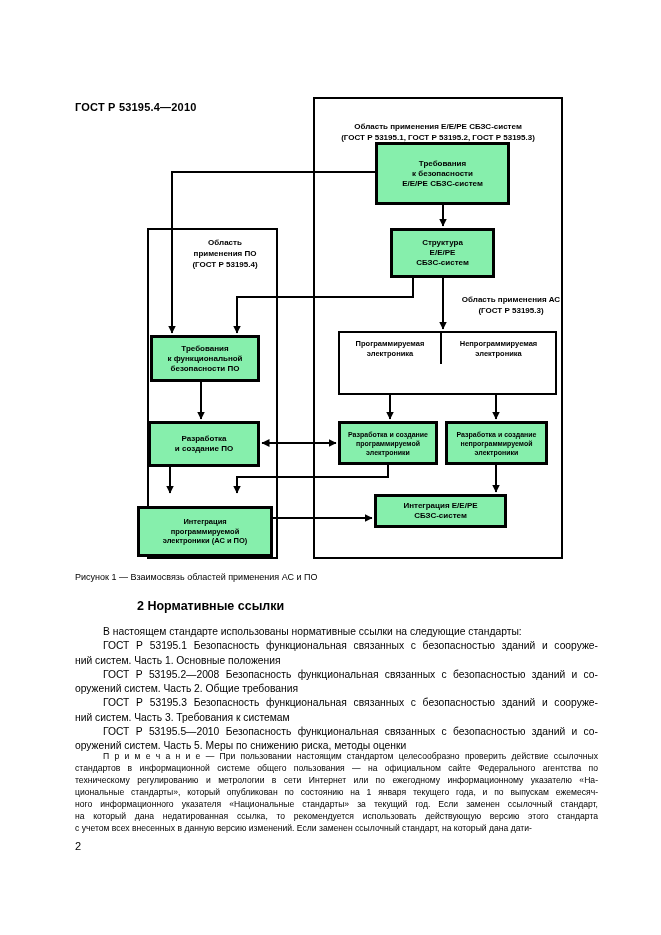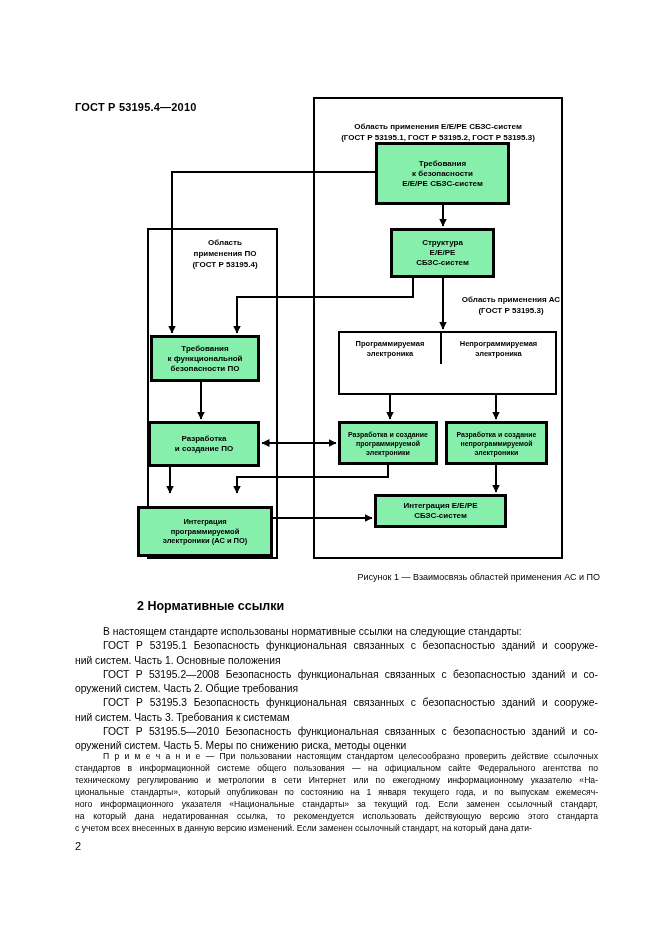--- a/index.html
+++ b/index.html
@@ -37,21 +37,21 @@
   .as-req{left:338px;top:331px;width:219px;height:64px;border:2px solid #000;box-sizing:border-box;
           display:grid;grid-template-rows:31px 1fr;grid-template-columns:102px 1fr;background:#fff;}
   .as-req .cell{display:flex;align-items:center;justify-content:center;text-align:center;
                 font-weight:bold;font-size:7.5px;line-height:9.5px;}
   .as-req .top{grid-column:1/3;border-bottom:2px solid #000;font-size:8px;line-height:10px;}
   .as-req .pe{border-right:2px solid #000;}
   
   .connectors{left:0;top:0;pointer-events:none;}
   .connectors polyline,.connectors line{fill:none;stroke:#000;stroke-width:2;}
   
-  .fig-caption{left:75px;top:572px;width:525px;text-align:right;font-size:9px;}
+  .fig-caption{left:75px;top:572px;width:525px;text-align:left;font-size:9px;}
   .sec-heading{left:104px;top:599px;font-size:12.5px;font-weight:bold;margin-left:33px;}
   .body-block{left:75px;top:625px;width:523px;font-size:10.3px;line-height:14.3px;}
   .note-block{left:75px;top:750px;width:523px;font-size:8.6px;line-height:12px;}
   .indent{text-indent:28px;}
   .jlast{text-align:justify;text-align-last:justify;}
 </style>
 </head>
 <body>
 
 <div class="abs doc-header">ГОСТ Р 53195.4—2010</div>

